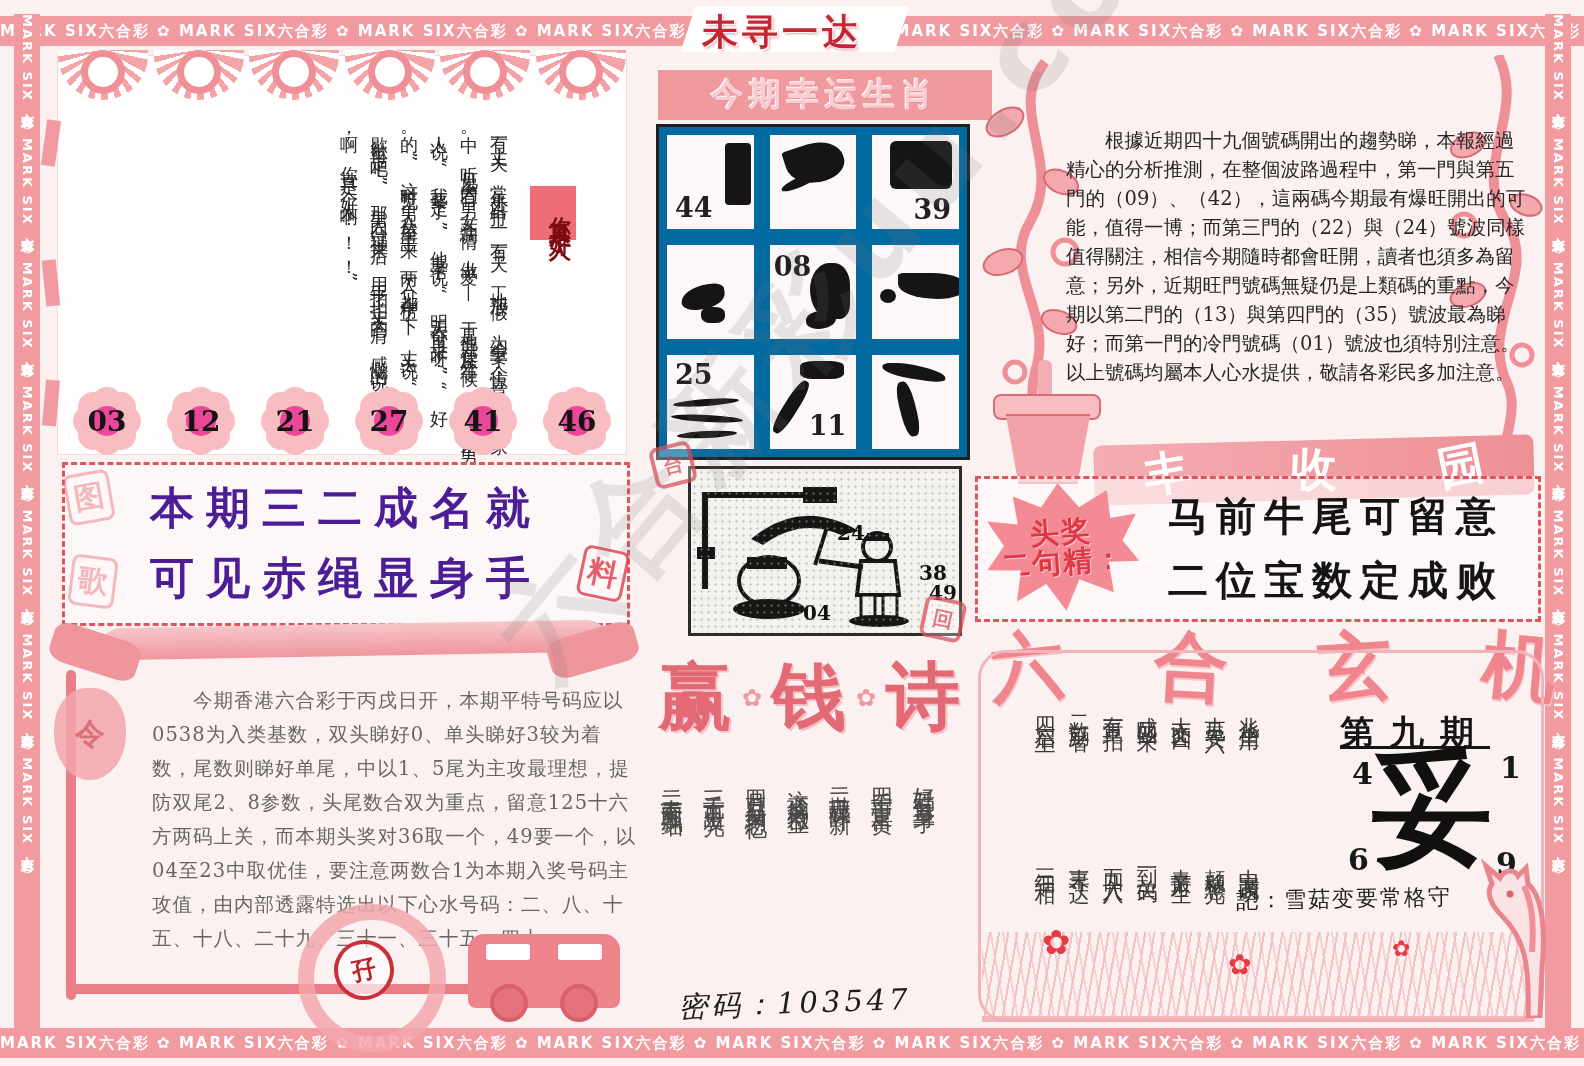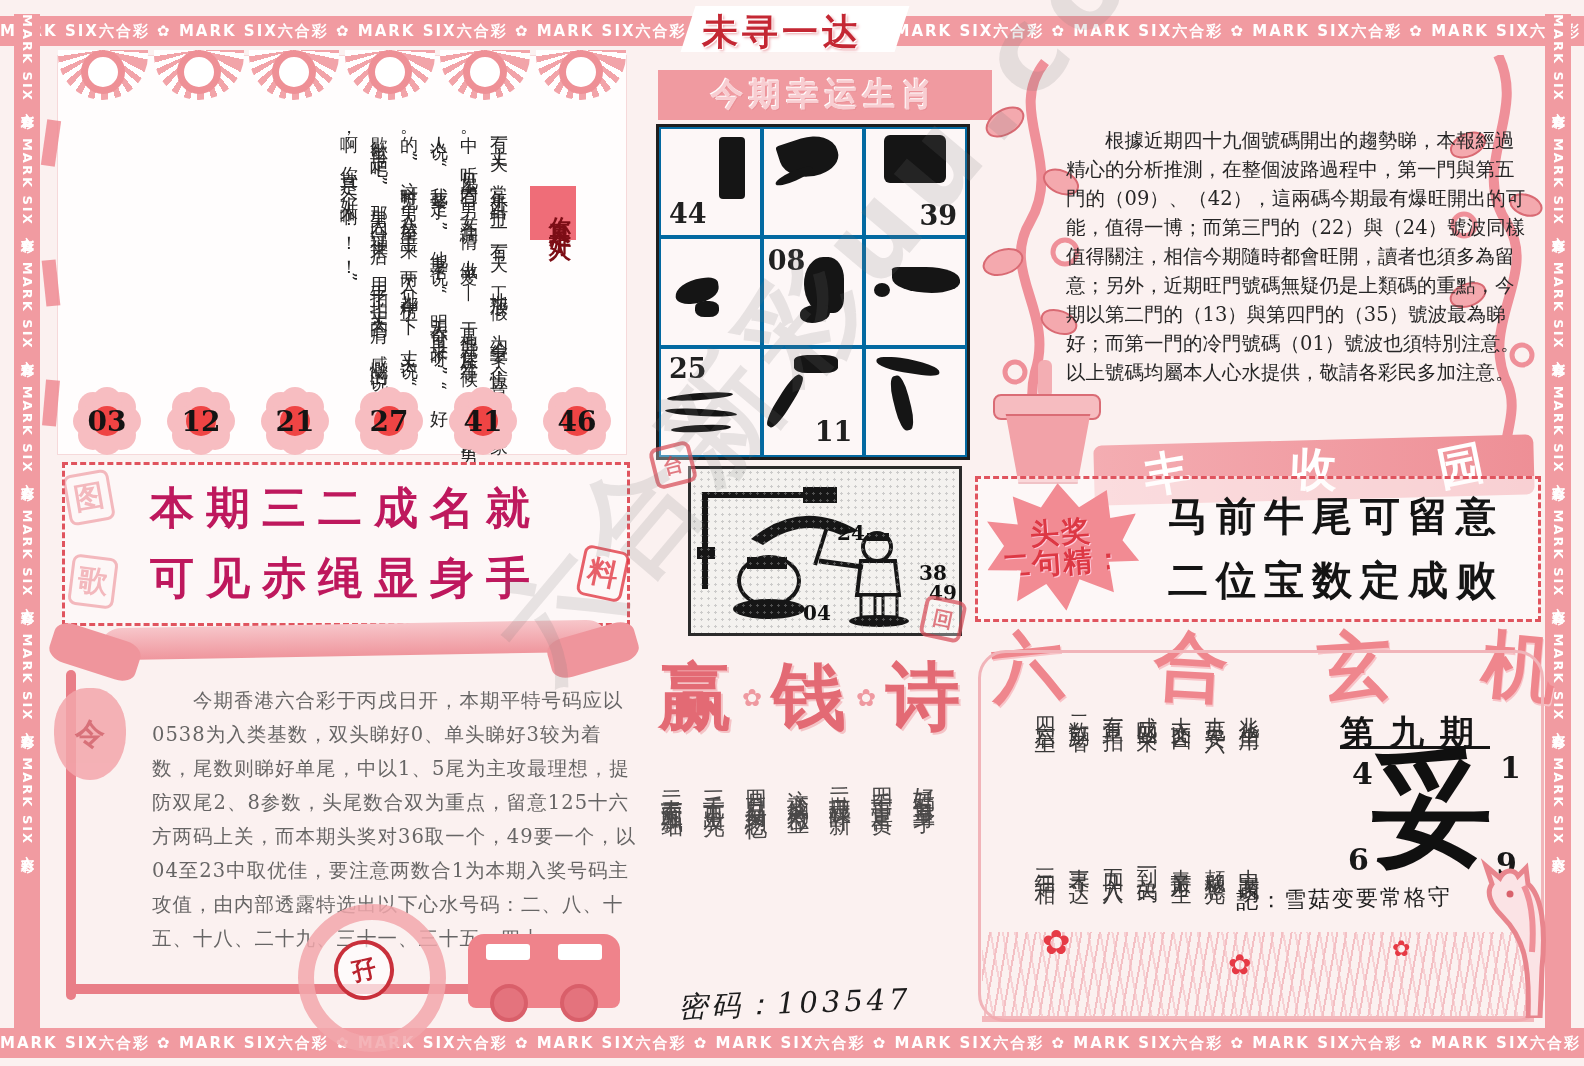--- a/index.html
+++ b/index.html
@@ -26,30 +26,30 @@
        background:repeating-conic-gradient(from 110deg at 50% 0,#f2a4a9 0 8deg,#fff 8deg 16deg);}
   .fan .fc{position:absolute;left:50%;top:0;transform:translateX(-50%);width:30px;height:30px;
            border-radius:50%;background:#fff;border:7px solid #ee9096;}
   .story-label{position:absolute;right:50px;top:130px;width:46px;padding:12px 0;background:#ef6d78;
                color:#7c0d15;writing-mode:vertical-rl;text-align:center;font-size:22px;font-weight:bold;
                letter-spacing:5px;font-family:"DejaVu Serif",serif;}
   .story-text{position:absolute;left:22px;right:112px;top:66px;height:322px;writing-mode:vertical-rl;
               font-size:18px;line-height:30px;letter-spacing:6px;color:#252525;
               font-family:"DejaVu Serif",serif;}
   .flowers{position:absolute;left:18px;bottom:2px;width:532px;display:flex;justify-content:space-between;}
-  .flower{position:relative;width:30px;height:30px;margin:20px 16px 16px;border-radius:50%;background:#ef4444;
+  .flower{position:relative;width:30px;height:30px;margin:20px 16px 16px;border-radius:50%;background:#ec4899;
           box-shadow:0 -19px 0 #f7bdc1,14px -14px 0 #f7bdc1,19px 0 0 #f7bdc1,14px 14px 0 #f7bdc1,
                      0 19px 0 #f7bdc1,-14px 14px 0 #f7bdc1,-19px 0 0 #f7bdc1,-14px -14px 0 #f7bdc1;}
   .flower span{position:absolute;left:50%;top:50%;transform:translate(-50%,-50%);z-index:2;
                font-size:28px;font-weight:bold;color:#141414;font-family:"DejaVu Serif",serif;}
   .tape{position:absolute;width:14px;height:46px;background:#ef858d;opacity:.8;}
   
   .dash-box{position:absolute;border:3px dashed #e0545e;background:rgba(255,252,252,.6);}
   .slogan-line{position:absolute;left:0;right:0;text-align:center;font-size:44px;font-weight:bold;
-               color:#be185d;letter-spacing:12px;font-family:"DejaVu Serif",serif;}
+               color:#4c1d95;letter-spacing:12px;font-family:"DejaVu Serif",serif;}
   .stamp{position:absolute;color:#ea7b84;font-weight:bold;font-size:30px;border:3px solid #ea7b84;
          border-radius:8px;padding:2px 5px;opacity:.5;font-family:"DejaVu Serif",serif;}
   
   .panel-bl{position:absolute;left:56px;top:622px;width:578px;height:400px;}
   .ribbon{position:absolute;background:linear-gradient(#f7c6ca,#ef969d);border-radius:18px/12px;}
   .hose{position:absolute;background:#e97e87;border-radius:8px;}
   .lantern{position:absolute;left:-2px;top:66px;width:72px;height:92px;background:#f3a6ab;
            border-radius:45% 45% 50% 50%;display:flex;align-items:center;justify-content:center;
            color:#d25b65;font-size:30px;font-weight:bold;opacity:.85;}
   .analysis-p{position:absolute;left:96px;top:62px;width:486px;font-size:19.5px;line-height:34px;
@@ -66,21 +66,21 @@
   .bus .wheel{position:absolute;bottom:-14px;width:30px;height:30px;border-radius:50%;background:#e4737d;
               border:4px solid #d95f6a;}
   
   .z-banner{position:absolute;left:658px;top:70px;width:334px;height:50px;background:#f09aa0;
             display:flex;align-items:center;justify-content:center;}
   .z-banner span{font-size:32px;font-weight:bold;letter-spacing:6px;color:#f8cdd1;
                  text-shadow:0 0 1px #fff,1px 1px 0 #e98b92,-1px -1px 0 #fff;}
   .z-grid{position:absolute;left:656px;top:124px;width:308px;height:330px;border:3px solid #1f1f1f;
           display:grid;grid-template-columns:repeat(3,1fr);grid-template-rows:repeat(3,1fr);
           background:#fdf7f7;}
-  .zcell{position:relative;border:2px solid #0369a1;overflow:hidden;}
+  .zcell{position:relative;border:8px solid #0369a1;overflow:hidden;}
   .znum{position:absolute;font-size:27px;font-weight:bold;color:#202020;font-family:"DejaVu Serif",serif;}
   .blob{position:absolute;background:#151515;}
   
   .cartoon{position:absolute;left:688px;top:466px;width:268px;height:164px;border:3px solid #2b2b2b;
            background:#f4f2ef;}
   .speckle{position:absolute;inset:0;background:radial-gradient(#9c9c9c 1px,transparent 1.4px);
            background-size:7px 7px;opacity:.45;}
   .cnum{position:absolute;font-size:20px;font-weight:bold;color:#111;font-family:"DejaVu Serif",serif;}
   .mini-stamp{position:absolute;width:34px;height:34px;border:4px solid #d9535e;border-radius:8px;
               color:#d9535e;font-size:20px;font-weight:bold;display:flex;align-items:center;

